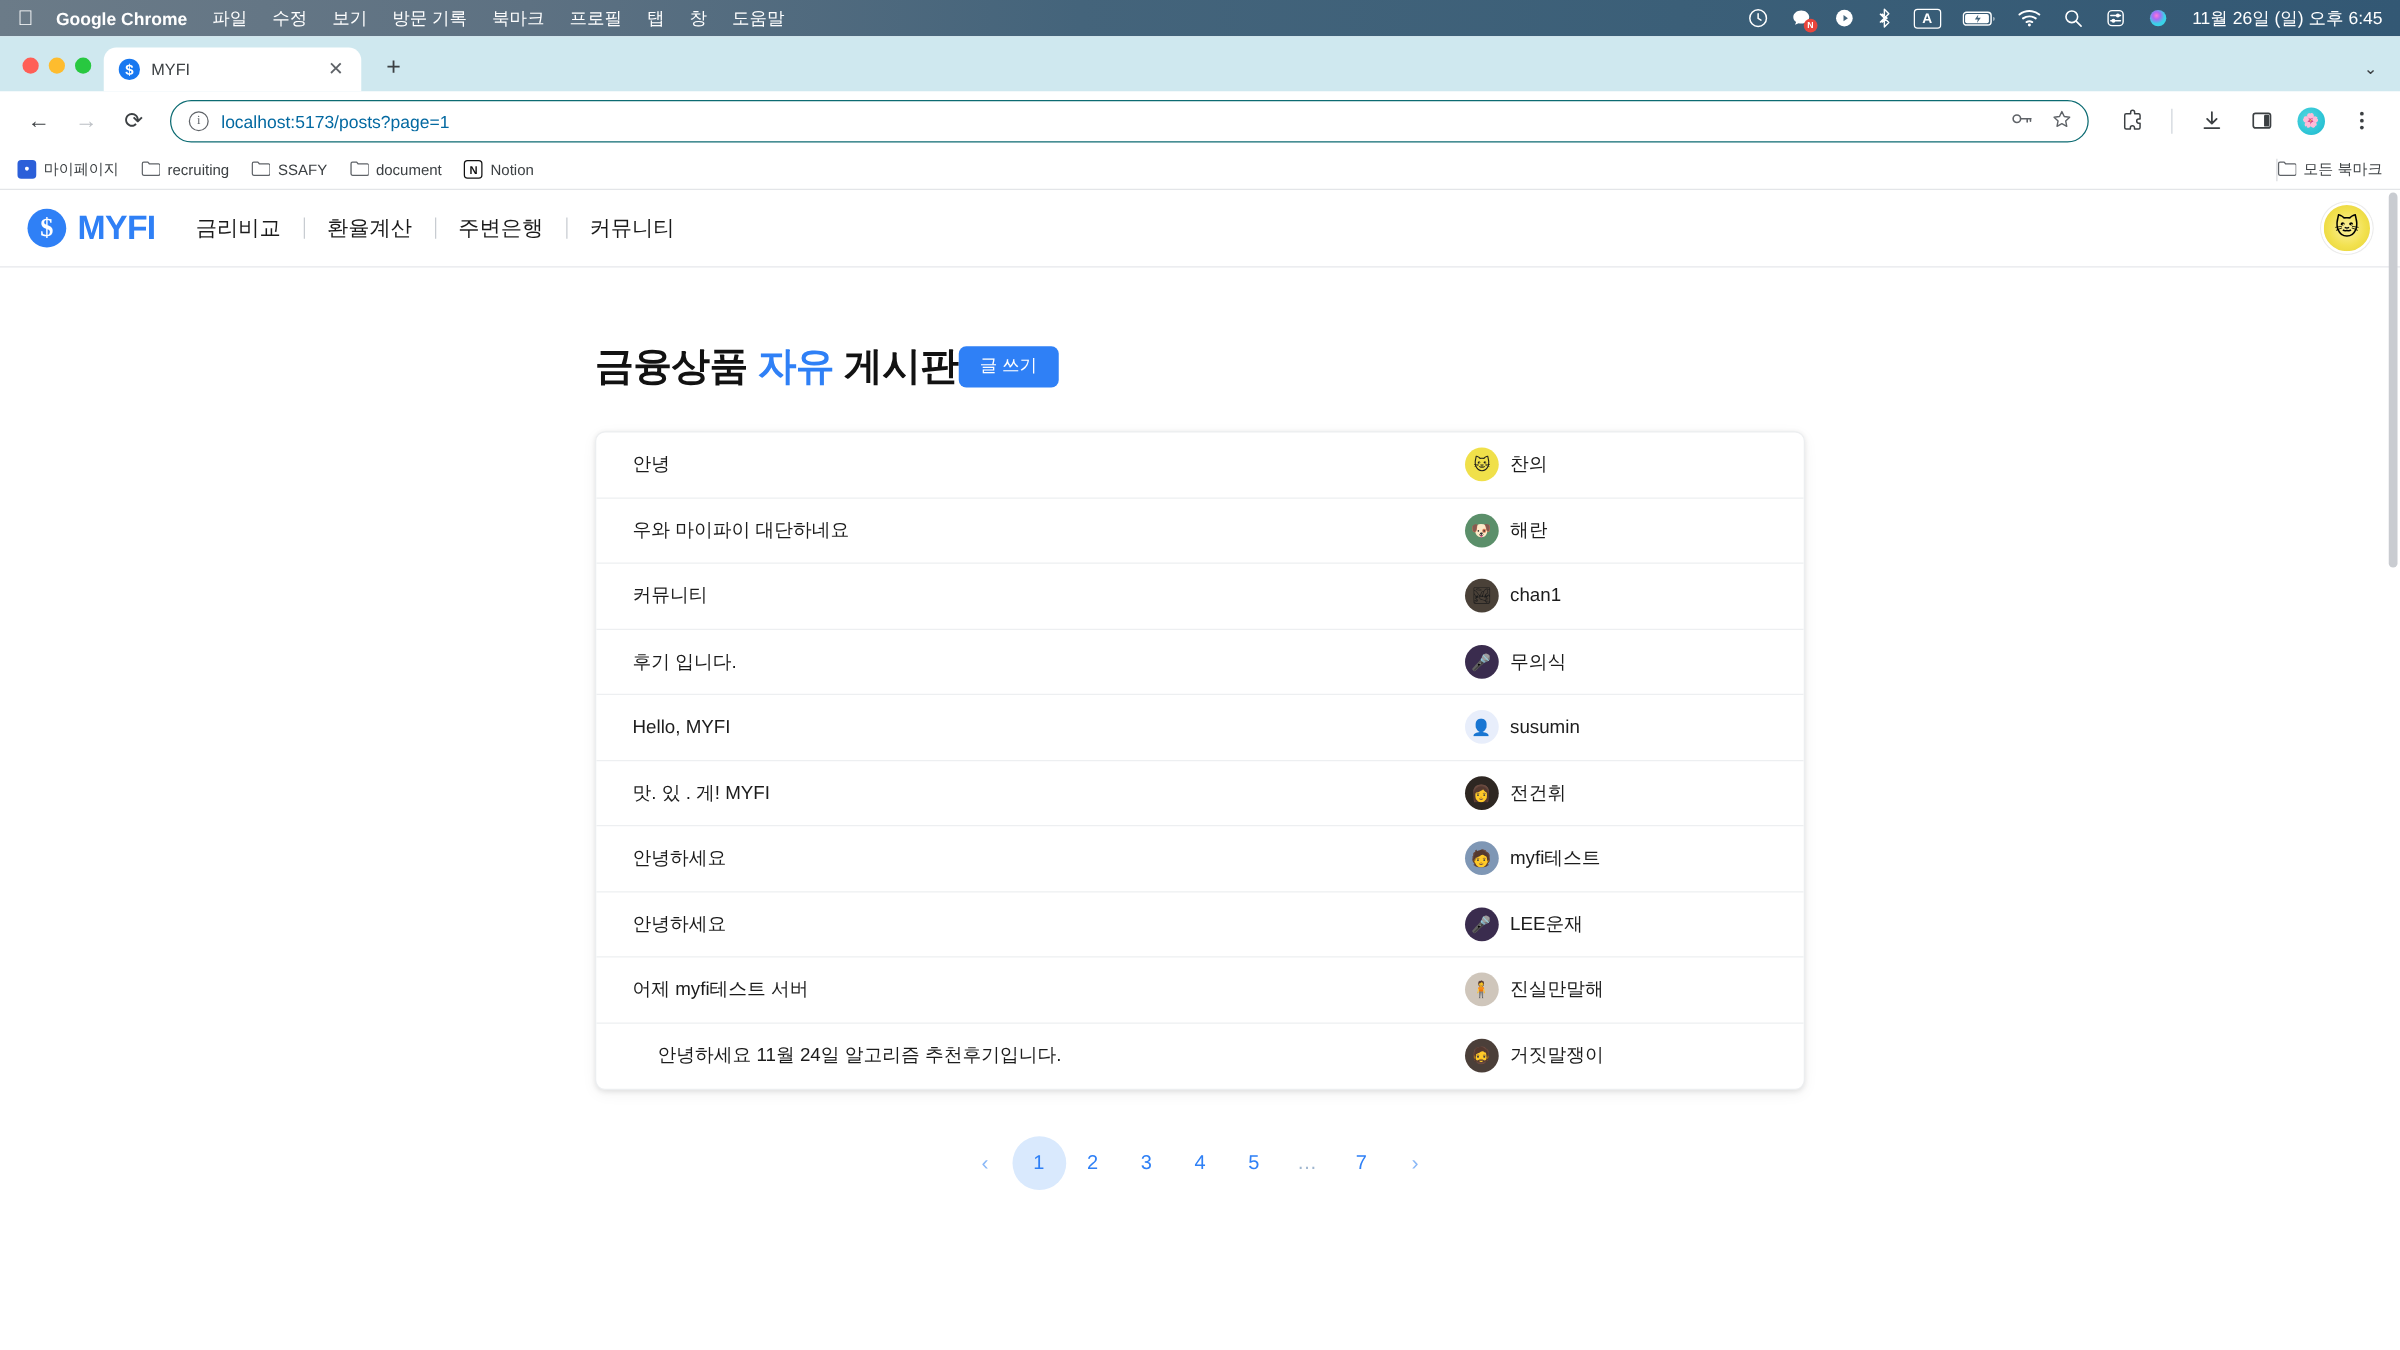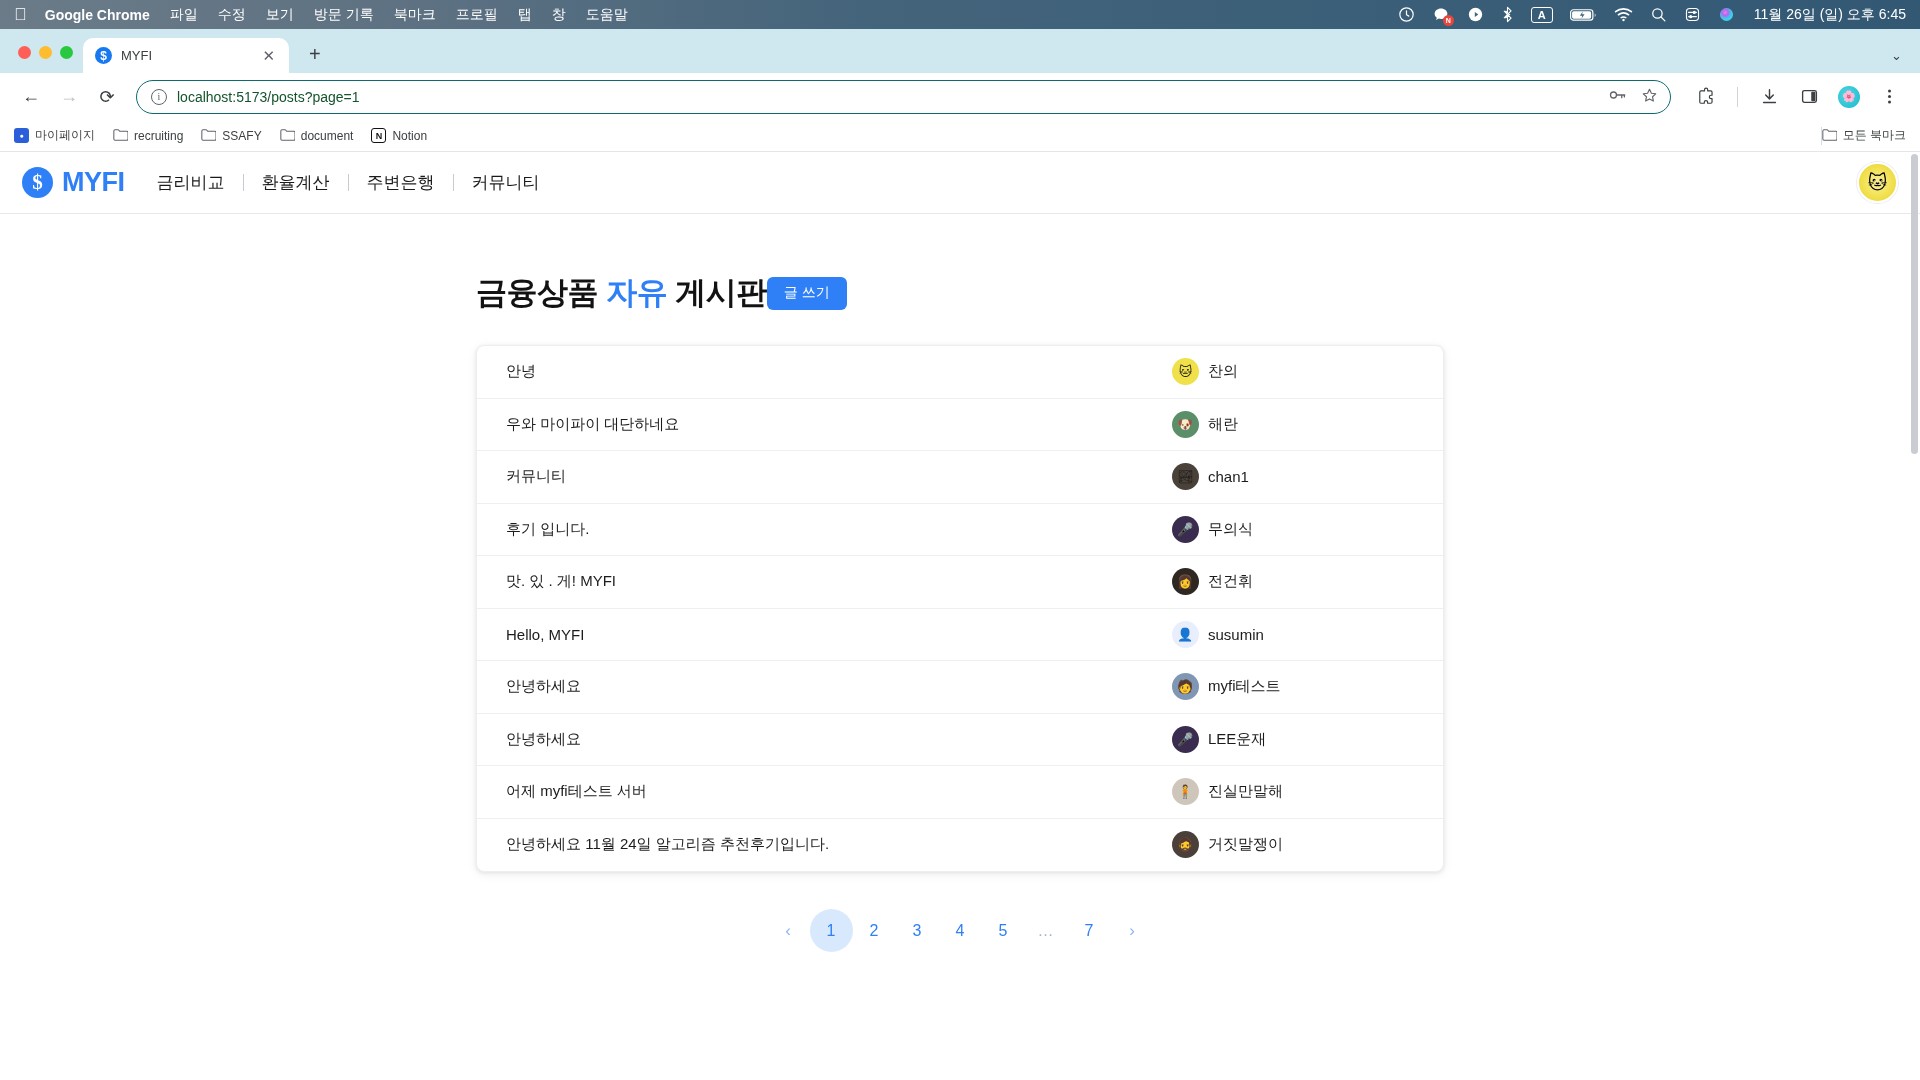--- a/index.html
+++ b/index.html
@@ -63,21 +63,21 @@
             color: #3c4043; font-size: 18px; border-radius: 50%; }
   .tb-btn.disabled { color: #bdc1c6; }
   .omnibox {
     flex: 1 1 auto; height: 34px; border: 1.5px solid #0c6b72; border-radius: 18px;
     display: flex; align-items: center; padding: 0 12px 0 14px; margin: 0 8px; gap: 10px;
     background:#fff;
   }
   .omni-info { width:16px;height:16px;border:1.4px solid #5f6368;border-radius:50%;
                display:flex;align-items:center;justify-content:center;font-size:10px;color:#5f6368;
                font-family:"Liberation Serif", serif; flex:0 0 auto;}
-  .omni-url { font-size: 14px; color: #14532d; flex: 1 1 auto; white-space: nowrap; overflow: hidden; }
+  .omni-url { font-size: 14px; color: #0369a1; flex: 1 1 auto; white-space: nowrap; overflow: hidden; }
   .omni-right { display: flex; align-items: center; gap: 14px; color:#5f6368; font-size:14px; }
   .tb-right { display: flex; align-items: center; gap: 6px; padding-left: 6px; }
   .tb-sep { width:1px; height:20px; background:#cfd5dc; margin:0 8px; }
   .tb-avatar { width: 22px; height: 22px; border-radius: 50%;
                background: radial-gradient(circle at 40% 40%, #55d8e0 0%, #2fc5d6 60%, #1fb5c9 100%);
                display:flex;align-items:center;justify-content:center;font-size:11px;}
 
   .bookmarks { height: 32px; background: #fff; display: flex; align-items: center;
                padding: 0 14px; gap: 18px; border-bottom: 1px solid #e3e5e8; font-size: 12px; color:#3c4043; }
   .bm { display: flex; align-items: center; gap: 6px; white-space: nowrap; }
@@ -129,21 +129,21 @@
     box-shadow: 0 1px 4px rgba(0,0,0,0.09), 0 3px 12px rgba(0,0,0,0.05);
     overflow: hidden;
   }
   .board-head, .board-row {
     display: flex; align-items: center;
     padding: 0 36px 0 72px;
     border-bottom: 1px solid #edeff1;
   }
   .board-head { height: 52px; }
   .board-row { height: 52.5px; padding-left: 29px; }
-  .board-row:last-child { border-bottom: none; }
+  .board-row:last-child { border-bottom: none; margin-left: 20px; }
   .col-title { flex: 1 1 auto; font-size: 15px; color: #1c1c1c; }
   .col-author { width: 235px; flex: 0 0 auto; display: flex; align-items: center; gap: 9px; font-size: 15px; color: #1c1c1c; }
   .board-head .col-title, .board-head .col-author { font-size: 14px; color: #5c6168; }
   .avatar-sm {
     width: 27px; height: 27px; border-radius: 50%; flex: 0 0 auto;
     display:flex;align-items:center;justify-content:center; font-size:13px; overflow:hidden;
     background:#d8dbe0;
   }
 
   .pagination { display: flex; align-items: center; justify-content: center; gap: 0; margin-top: 37px; }
@@ -421,31 +421,31 @@
             </span>
           </div>
           <div class="board-row">
             <span class="col-title">후기 입니다.</span>
             <span class="col-author">
               <span class="avatar-sm" style="background:#3a2c4e">🎤</span>
               <span>무의식</span>
             </span>
           </div>
           <div class="board-row">
+            <span class="col-title">Hello, MYFI</span>
+            <span class="col-author">
+              <span class="avatar-sm" style="background:#e8eefb;color:#2f80f6">👤</span>
+              <span>susumin</span>
+            </span>
+          </div>
+          <div class="board-row">
             <span class="col-title">맛. 있 . 게! MYFI</span>
             <span class="col-author">
               <span class="avatar-sm" style="background:#2e2722">👩</span>
               <span>전건휘</span>
-            </span>
-          </div>
-          <div class="board-row">
-            <span class="col-title">Hello, MYFI</span>
-            <span class="col-author">
-              <span class="avatar-sm" style="background:#e8eefb;color:#2f80f6">👤</span>
-              <span>susumin</span>
             </span>
           </div>
           <div class="board-row">
             <span class="col-title">안녕하세요</span>
             <span class="col-author">
               <span class="avatar-sm" style="background:#7f97b5">🧑</span>
               <span>myfi테스트</span>
             </span>
           </div>
           <div class="board-row">

